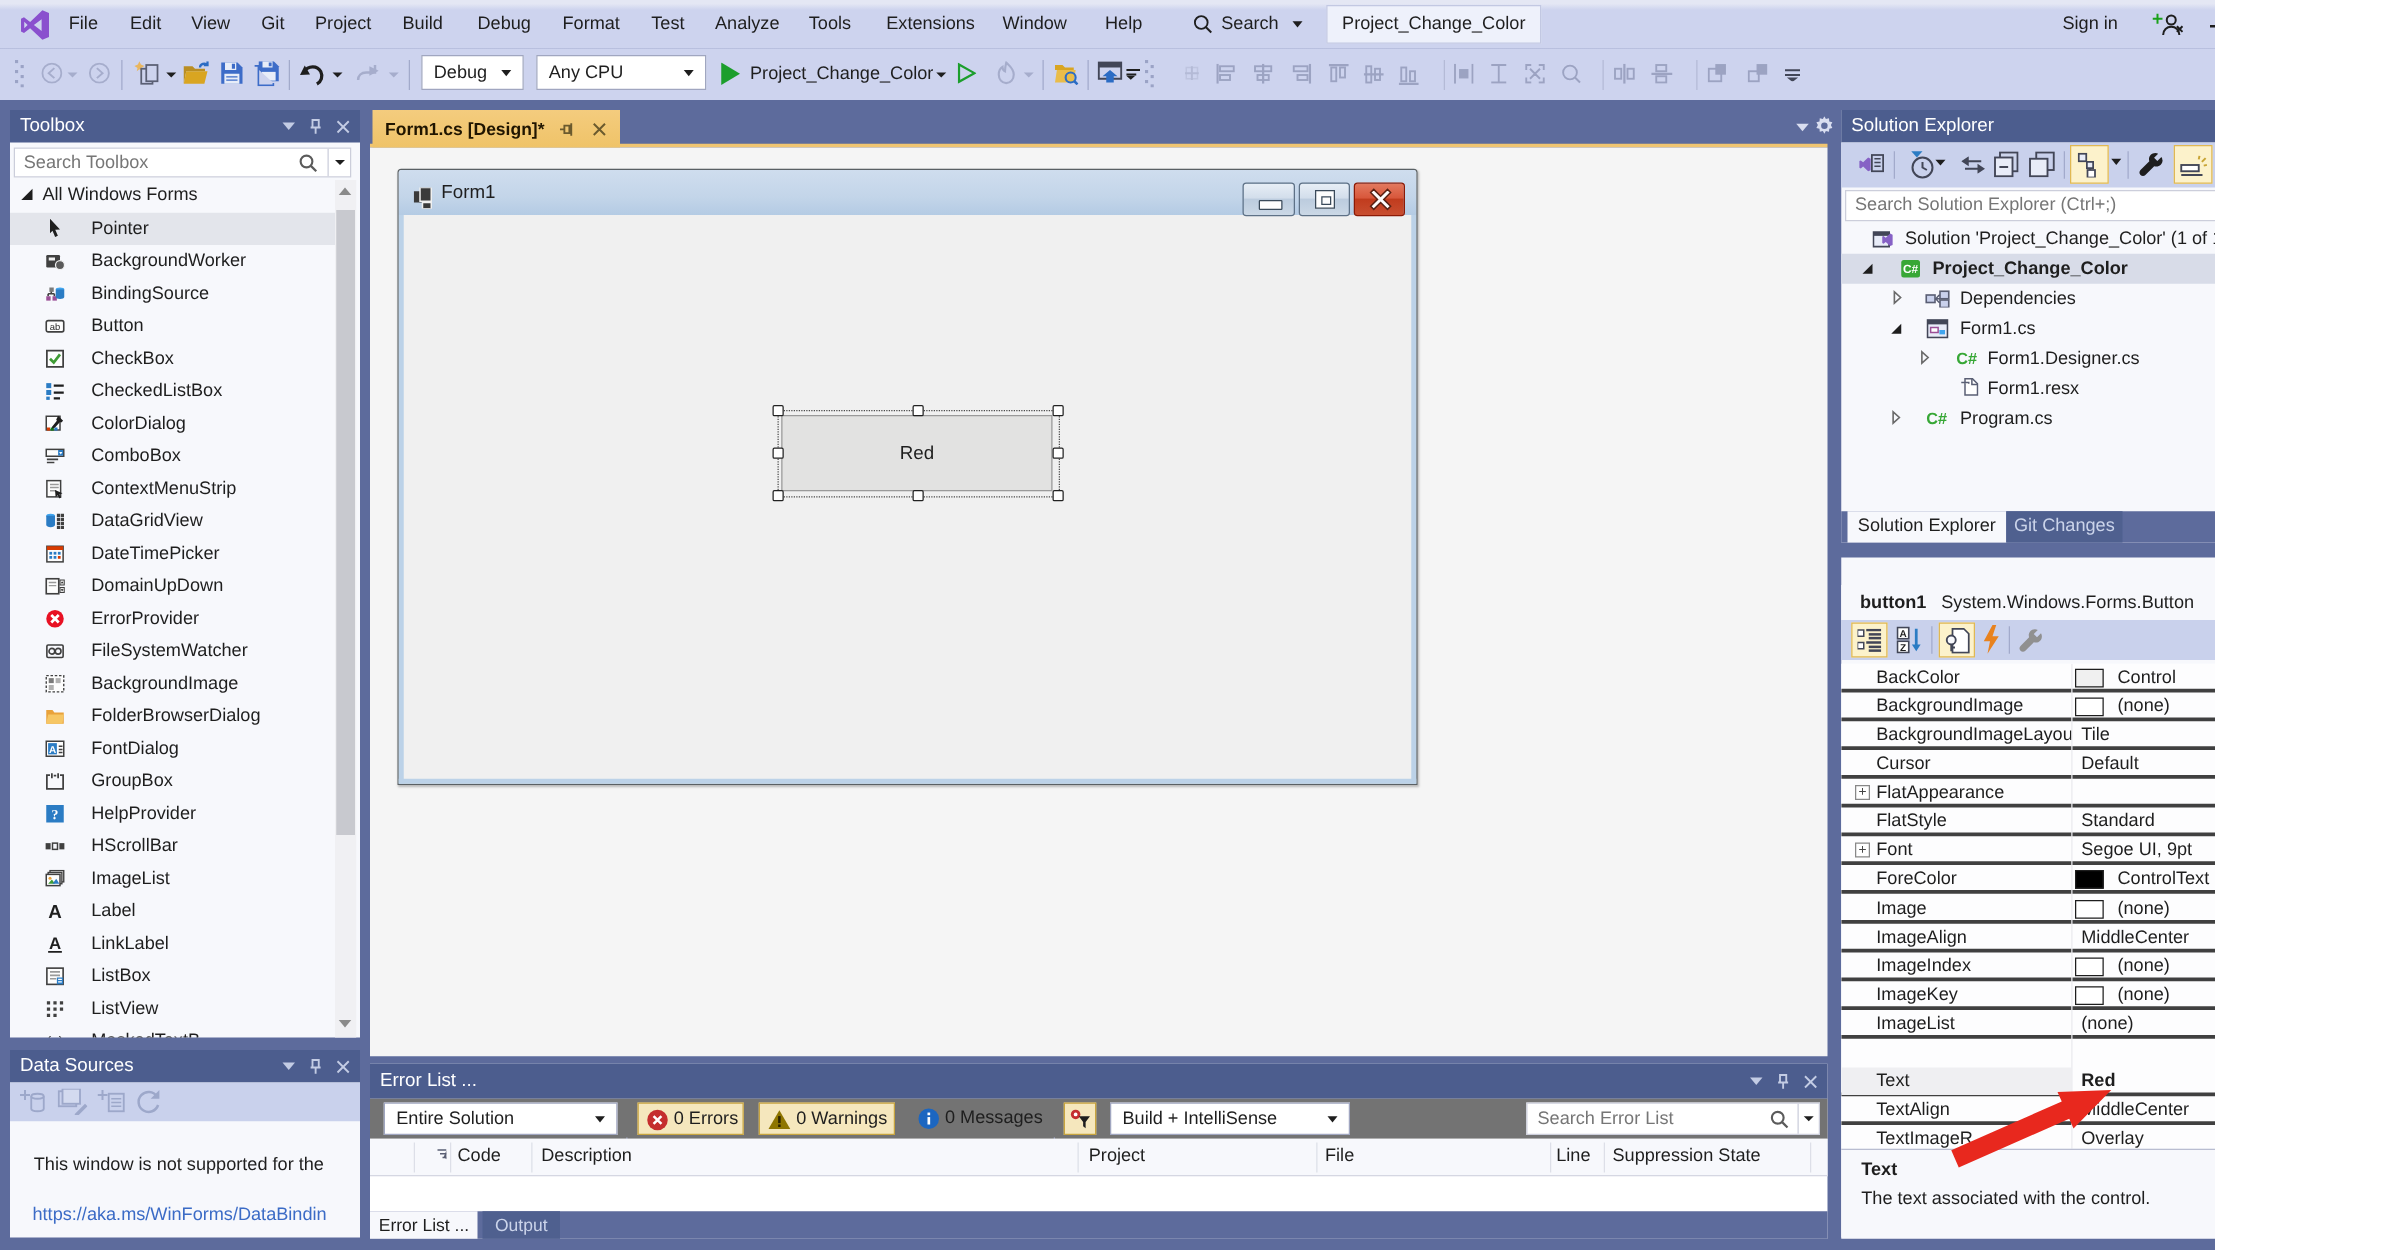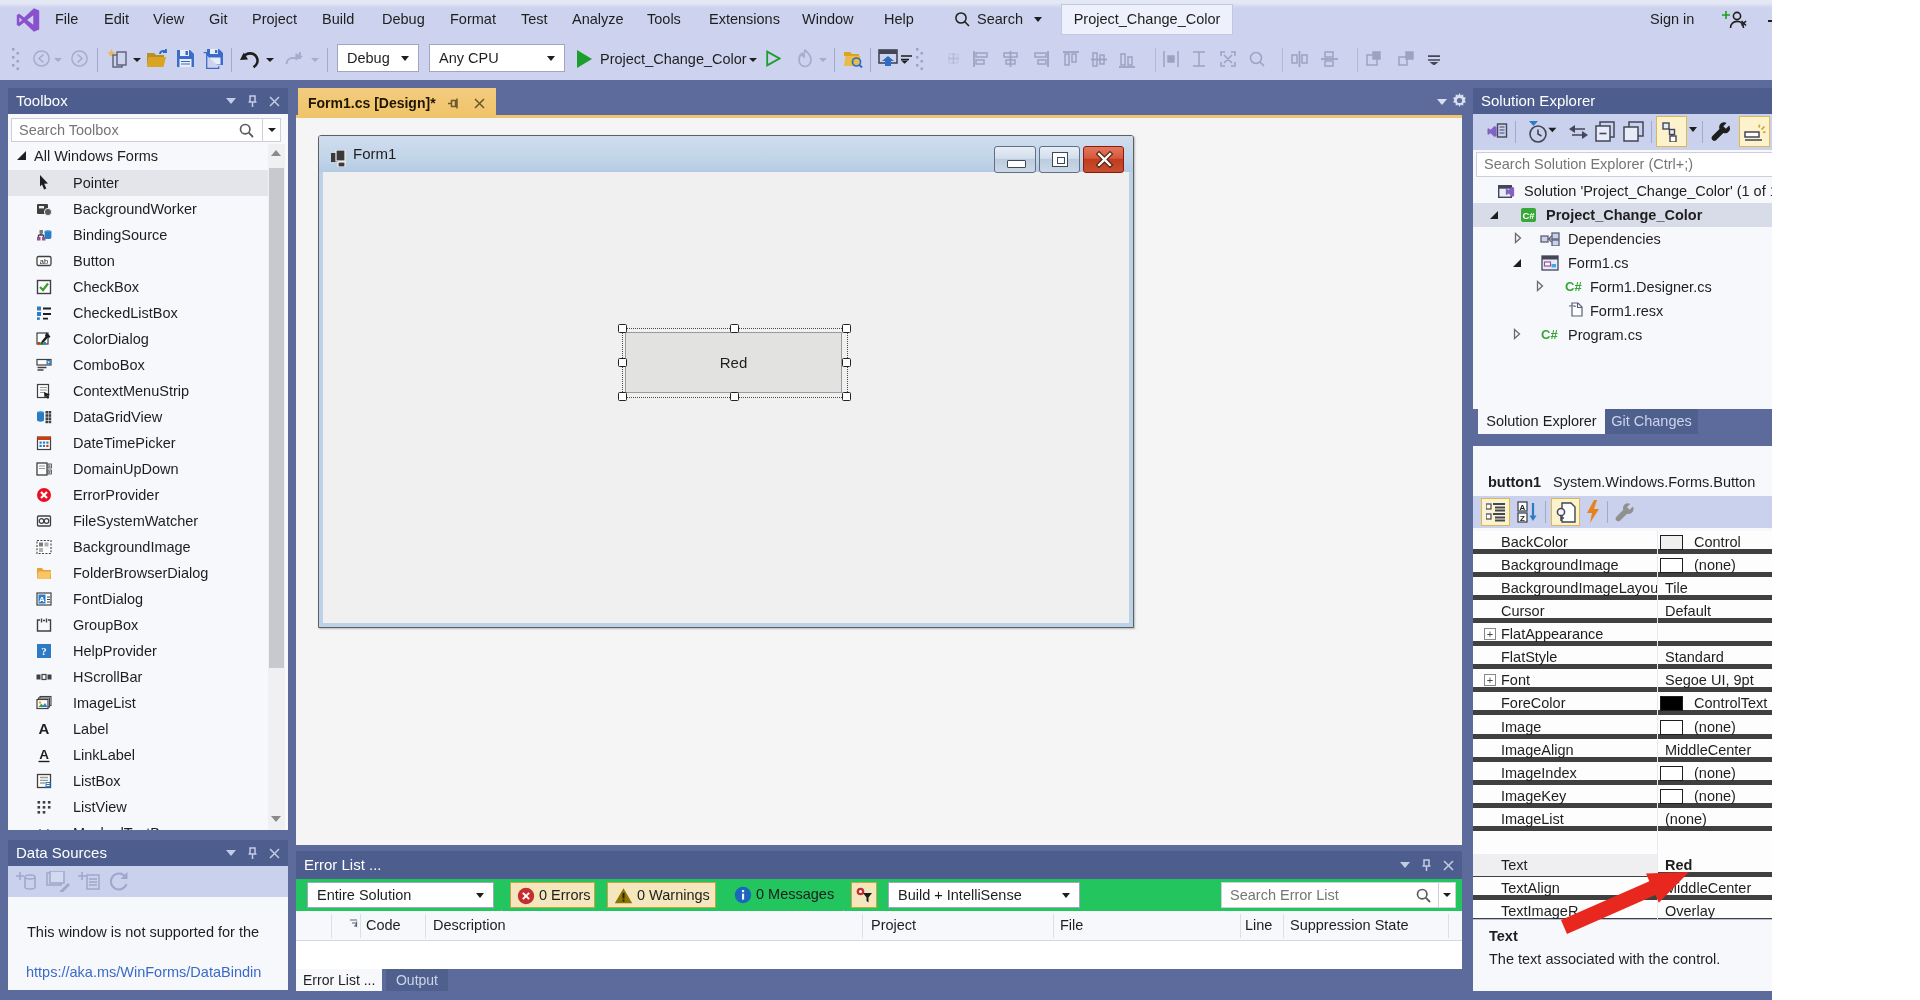--- a/index.html
+++ b/index.html
@@ -14,21 +14,21 @@
   .tsep{position:absolute;top:9px;width:1px;height:24px;background:#A2AACB}
   .tdd{position:absolute;width:0;height:0;border-left:4px solid transparent;border-right:4px solid transparent;border-top:4.5px solid #1e1e1e}
   .combo{position:absolute;top:5px;height:28px;background:#fff;border:1px solid #A0A6C0;box-sizing:border-box;font-size:14.5px;line-height:27px;padding-left:9px}
   .combo .ca{position:absolute;right:9px;top:11px;width:0;height:0;border-left:4.5px solid transparent;border-right:4.5px solid transparent;border-top:5px solid #1e1e1e}
   .tbi{position:absolute;left:0;width:260px;height:26px;font-size:14.5px;line-height:26px}
   .tbi .lbl{position:absolute;left:65px;top:0}
   .tbi svg{position:absolute;left:28px;top:5px}
   .titlebtns{position:absolute;top:0;height:26px;right:6px;display:flex;align-items:center}
   .trow{position:absolute;left:0;right:0;height:24px;font-size:14.5px;line-height:24px}
   .exp{position:absolute;top:7px;width:0;height:0;border-top:5px solid transparent;border-bottom:5px solid transparent;border-left:6px solid #3E3E42}
-  .prow{position:absolute;left:0;width:415px;height:23px;font-size:14.5px;line-height:23px;border-bottom:5px solid #404040;box-sizing:border-box}
+  .prow{position:absolute;left:0;width:415px;height:23px;font-size:14.5px;line-height:23px;border-bottom:3px solid #404040;box-sizing:border-box}
   .prow .n{position:absolute;left:28px;top:0}
   .prow .v{position:absolute;left:192px;top:0}
   .prow .sw{position:absolute;left:187px;top:3.5px;width:23px;height:15px;border:1.5px solid #1e1e1e;box-sizing:border-box;background:#fff}
   .plus{position:absolute;left:11px;top:5px;width:12px;height:12px;border:1px solid #888;box-sizing:border-box;background:#fff;font-size:11px;line-height:10px;text-align:center;color:#444}
   .winbtn{position:absolute;top:10px;height:27px;background:linear-gradient(#E7EEF6,#D3DEEB 45%,#BCCCDE 50%,#CBD8E6);border:1px solid #5E7186;border-radius:3px;box-sizing:border-box}
   .chip{position:absolute;top:3px;height:26px;box-sizing:border-box;font-size:14.5px;line-height:24px}
   .ehsep{position:absolute;top:3px;width:1px;height:24px;background:#DDDFE8}
   .hdl{position:absolute;width:9px;height:9px;background:#fff;border:1.5px solid #222;box-sizing:border-box;border-radius:1.5px}
 </style>
 </head>
@@ -627,21 +627,21 @@
     <div class="ttl" style="height:28px;line-height:28px">Error List ...</div>
     <div class="titlebtns" style="right:8px;gap:11px;height:28px">
       <div class="tri-d"></div>
       <svg width="11" height="13" viewBox="0 0 11 13">
           <path fill="none" stroke="#C3CCE4" stroke-width="1.5" d="M3 1 h5 v6 h-5 Z M1.5 7 h8 M5.5 7 v5"></path>
         </svg>
       <svg width="11" height="11" viewBox="0 0 11 11">
           <path stroke="#C3CCE4" stroke-width="1.5" d="M1 1 L10 10 M10 1 L1 10"></path>
         </svg>
     </div>
-    <div class="abs" style="left:0;top:28px;width:1166px;height:32px;background:#22c55e">
+    <div class="abs" style="left:0;top:28px;width:1166px;height:32px;background:#737373">
       <div class="combo" style="left:11px;top:3px;height:26px;line-height:24px;width:187px;font-size:14.5px">Entire Solution<span class="ca" style="top:10px"></span></div>
       <div class="abs" style="left:205px;top:31px;width:1px;height:24px;background:#AAB1CC"></div>
       <div class="chip" style="left:214px;width:85px;background:#F5E7BD;border:1px solid #C7A43F">
         <svg class="abs" style="left:6px;top:3.5px" width="18" height="18" viewBox="0 0 16 16">
             <circle cx="8" cy="8" r="7.3" fill="#C52E2E"></circle>
             <path stroke="#fff" stroke-width="1.8" d="M5.2 5.2 L10.8 10.8 M10.8 5.2 L5.2 10.8"></path>
           </svg>
         <span style="margin-left:28px">0 Errors</span>
       </div>
       <div class="chip" style="left:311px;width:109px;background:#F5E7BD;border:1px solid #C7A43F">

